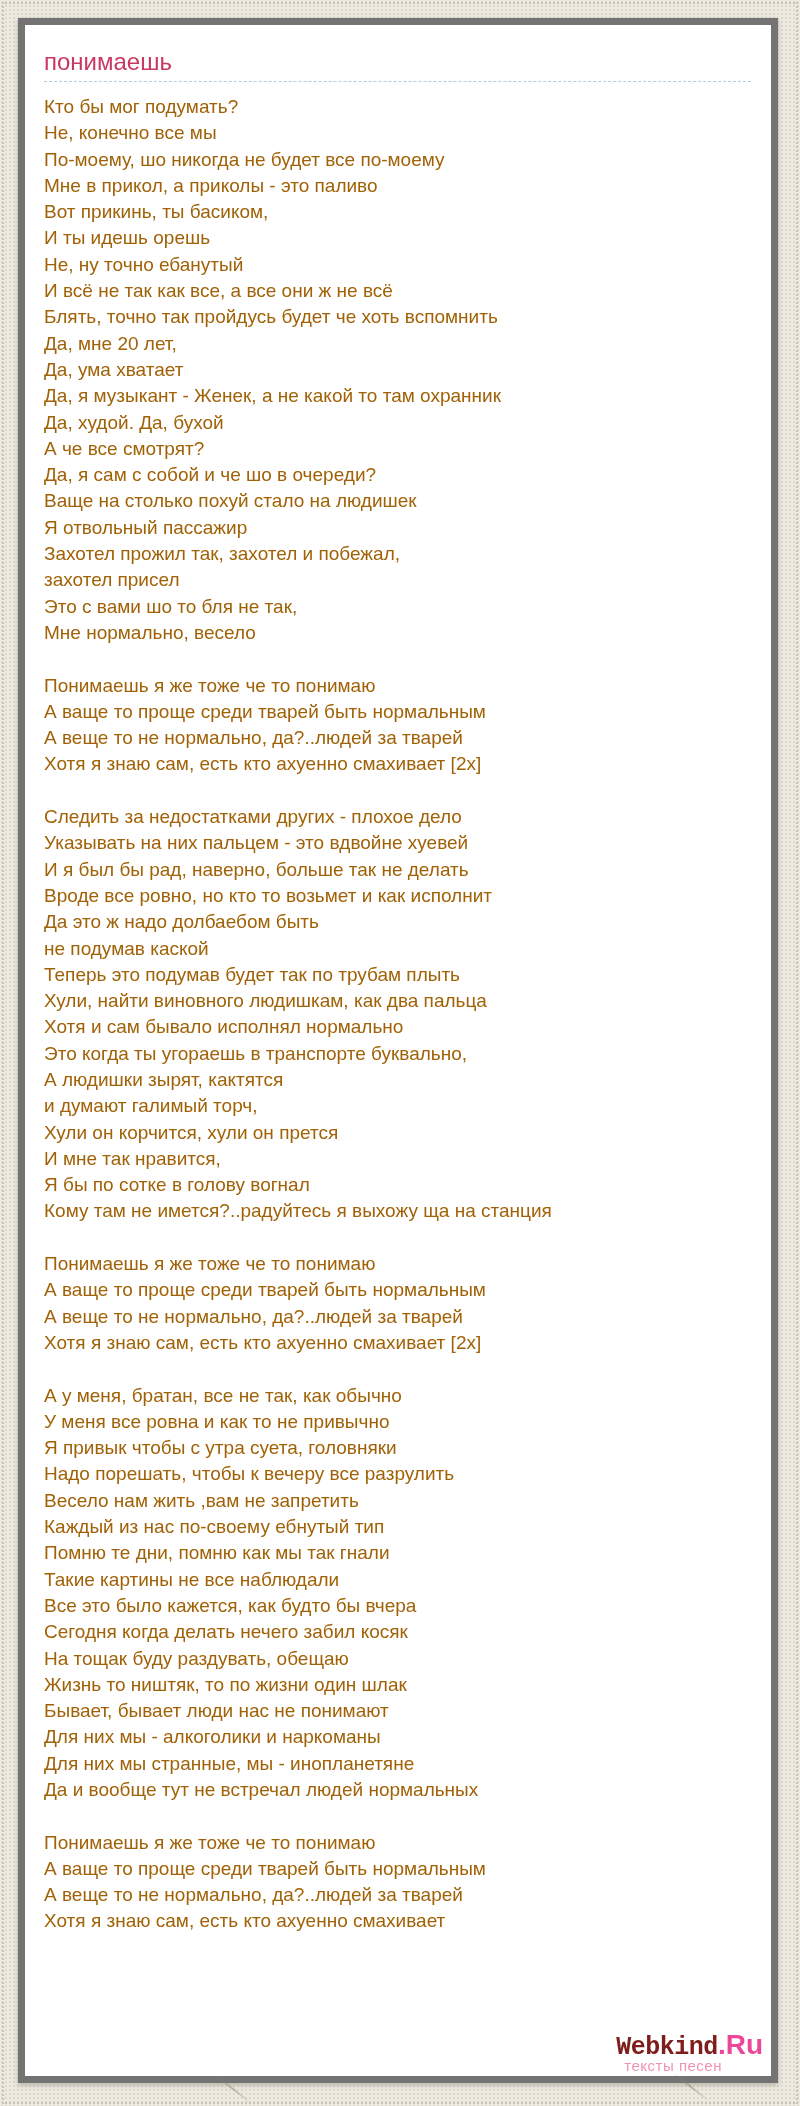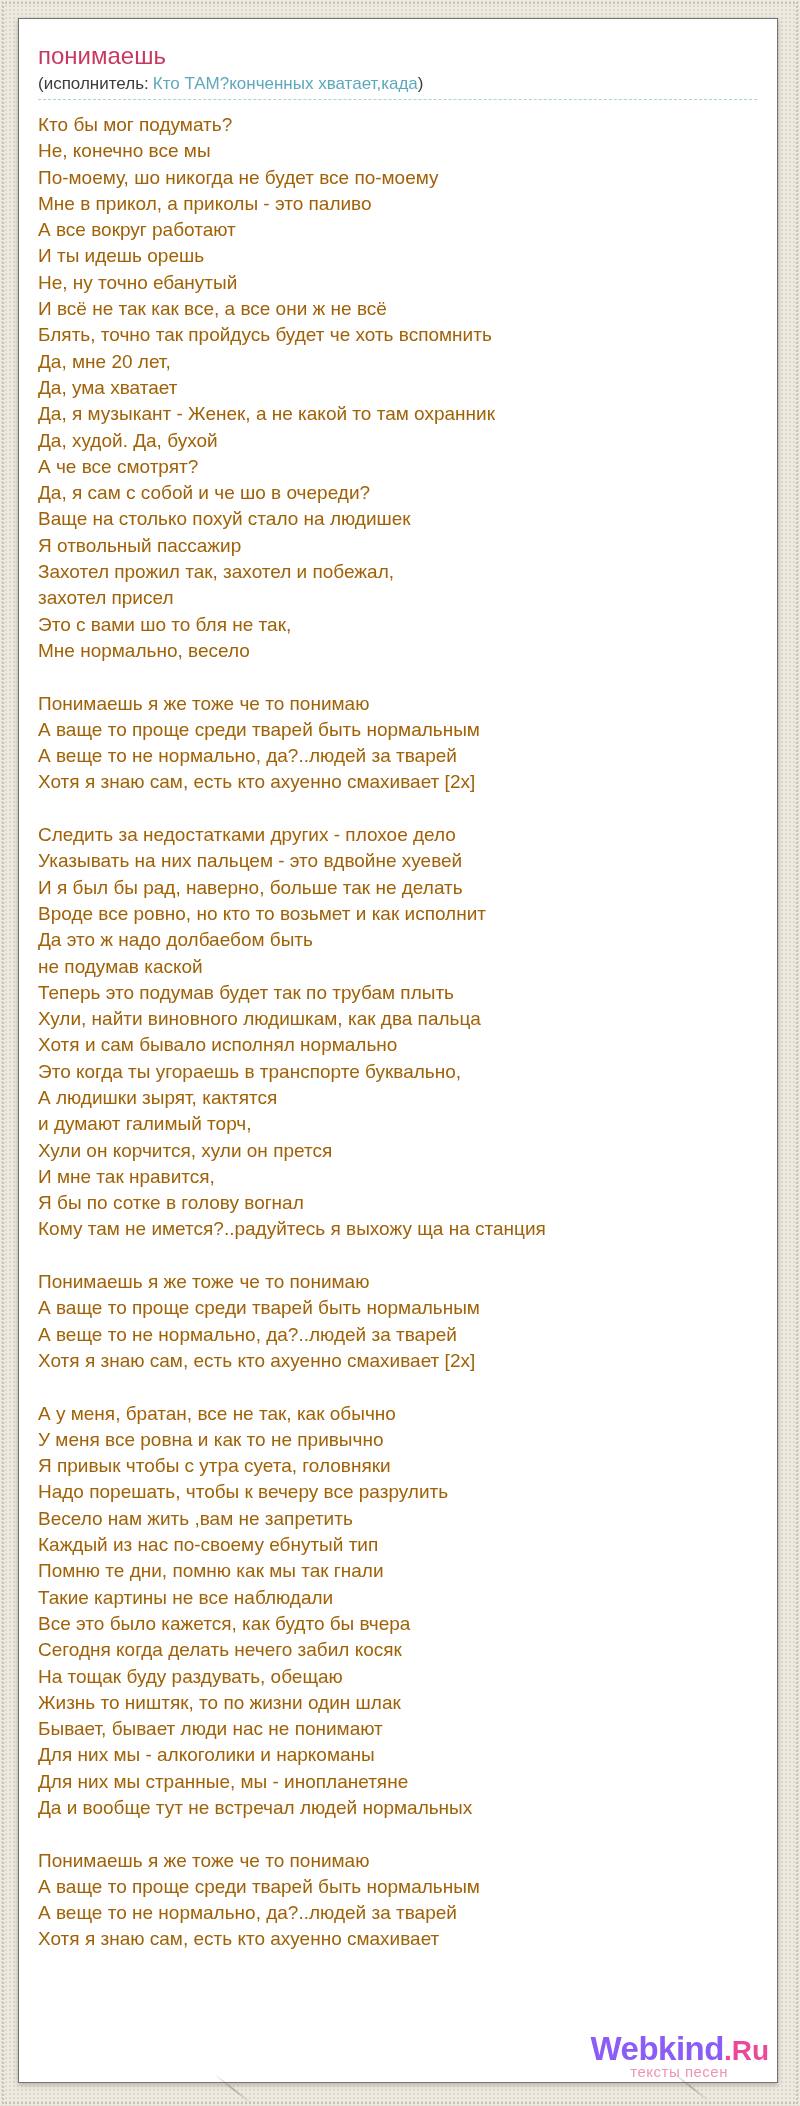--- a/index.html
+++ b/index.html
@@ -17,21 +17,21 @@
     position: absolute;
     left: 2px; top: 2px; right: 2px; bottom: 2px;
     border: 2px dotted #c7c2b4;
     pointer-events: none;
   }
   .card {
     position: absolute;
     left: 18px; top: 18px;
     width: 760px; height: 2065px;
     background: #ffffff;
-    border: 1px solid #737373;
+    border: 7px solid #737373;
     box-shadow: 0 2px 5px rgba(110,105,90,0.45);
     box-sizing: border-box;
     padding: 23px 20px 0 19px;
     overflow: hidden;
   }
   .song-title {
     margin: 0;
     font-size: 24px;
     font-weight: normal;
     line-height: 28px;
@@ -65,24 +65,25 @@
   .lyric-line { white-space: pre-wrap; }
   .logo {
     position: absolute;
     right: 8px; bottom: 3px;
     text-align: right;
     line-height: 36px;
     cursor: pointer;
     user-select: none;
   }
   .logo-main {
-    font-size: 33px;
+    font-size: 25px;
     font-weight: bold;
     letter-spacing: -0.5px;
-    color: #8b5cf6;
+    color: #7f1d1d;
+    font-family: Liberation Mono, monospace;
   }
   .logo-suffix {
     font-size: 28px;
     font-weight: bold;
     color: #ec4899;
   }
   .logo-tagline {
     margin-top: -9px;
     padding-right: 41px;
     font-size: 15px;
@@ -101,31 +102,30 @@
   .crease-right { left: 668px; top: 2086px; width: 46px; transform: rotate(38deg); }
 </style>
 </head>
 <body>
 
 <div class="frame"></div>
 
 <div class="card">
   <h1 class="song-title">понимаешь</h1>
 
-  <div class="artist-line"><span>(исполнитель:</span><a class="artist-link">Кто ТАМ?конченных хватает,када</a><span>)</span></div>
 
   <div class="separator"></div>
 
   <div class="lyrics">
       <div class="stanza">
         <div class="lyric-line">Кто бы мог подумать?</div>
         <div class="lyric-line">Не, конечно все мы</div>
         <div class="lyric-line">По-моему, шо никогда не будет все по-моему</div>
         <div class="lyric-line">Мне в прикол, а приколы - это паливо</div>
-        <div class="lyric-line">А все вокруг работают</div>
+        <div class="lyric-line">Вот прикинь, ты басиком,</div>
         <div class="lyric-line">И ты идешь орешь</div>
         <div class="lyric-line">Не, ну точно ебанутый</div>
         <div class="lyric-line">И всё не так как все, а все они ж не всё</div>
         <div class="lyric-line">Блять, точно так пройдусь будет че хоть вспомнить</div>
         <div class="lyric-line">Да, мне 20 лет,</div>
         <div class="lyric-line">Да, ума хватает</div>
         <div class="lyric-line">Да, я музыкант - Женек, а не какой то там охранник</div>
         <div class="lyric-line">Да, худой. Да, бухой</div>
         <div class="lyric-line">А че все смотрят?</div>
         <div class="lyric-line">Да, я сам с собой и че шо в очереди?</div>

